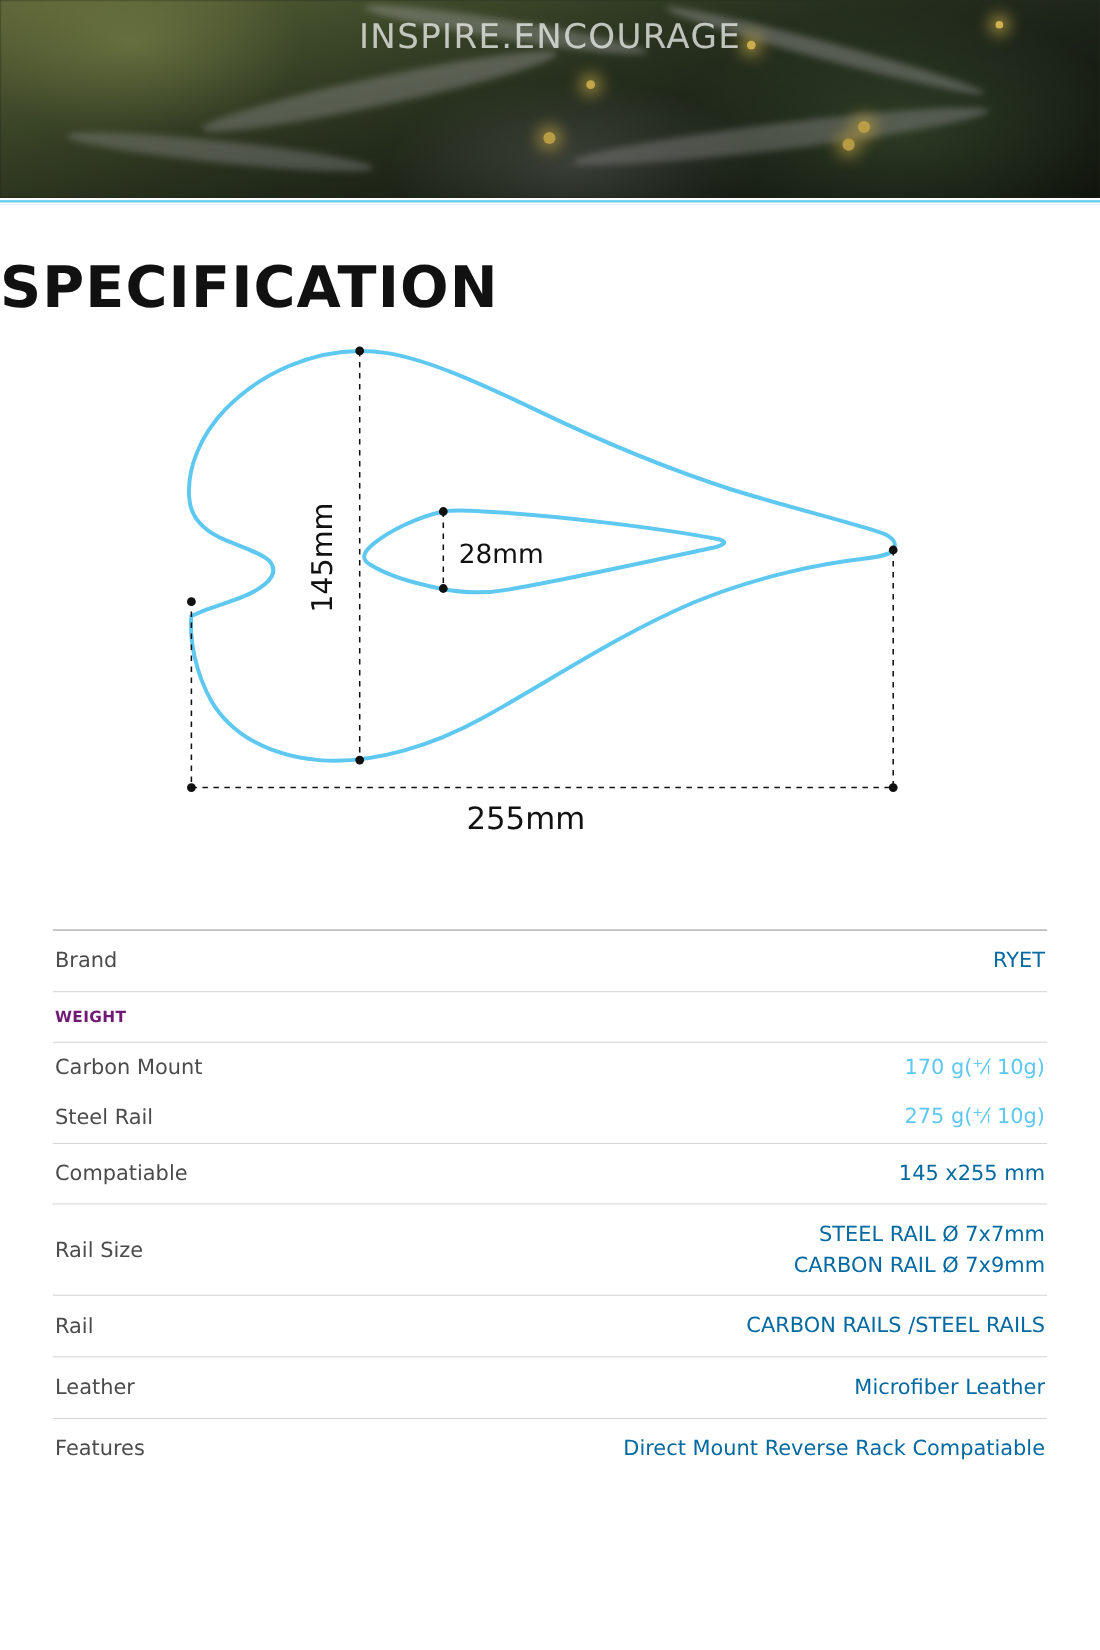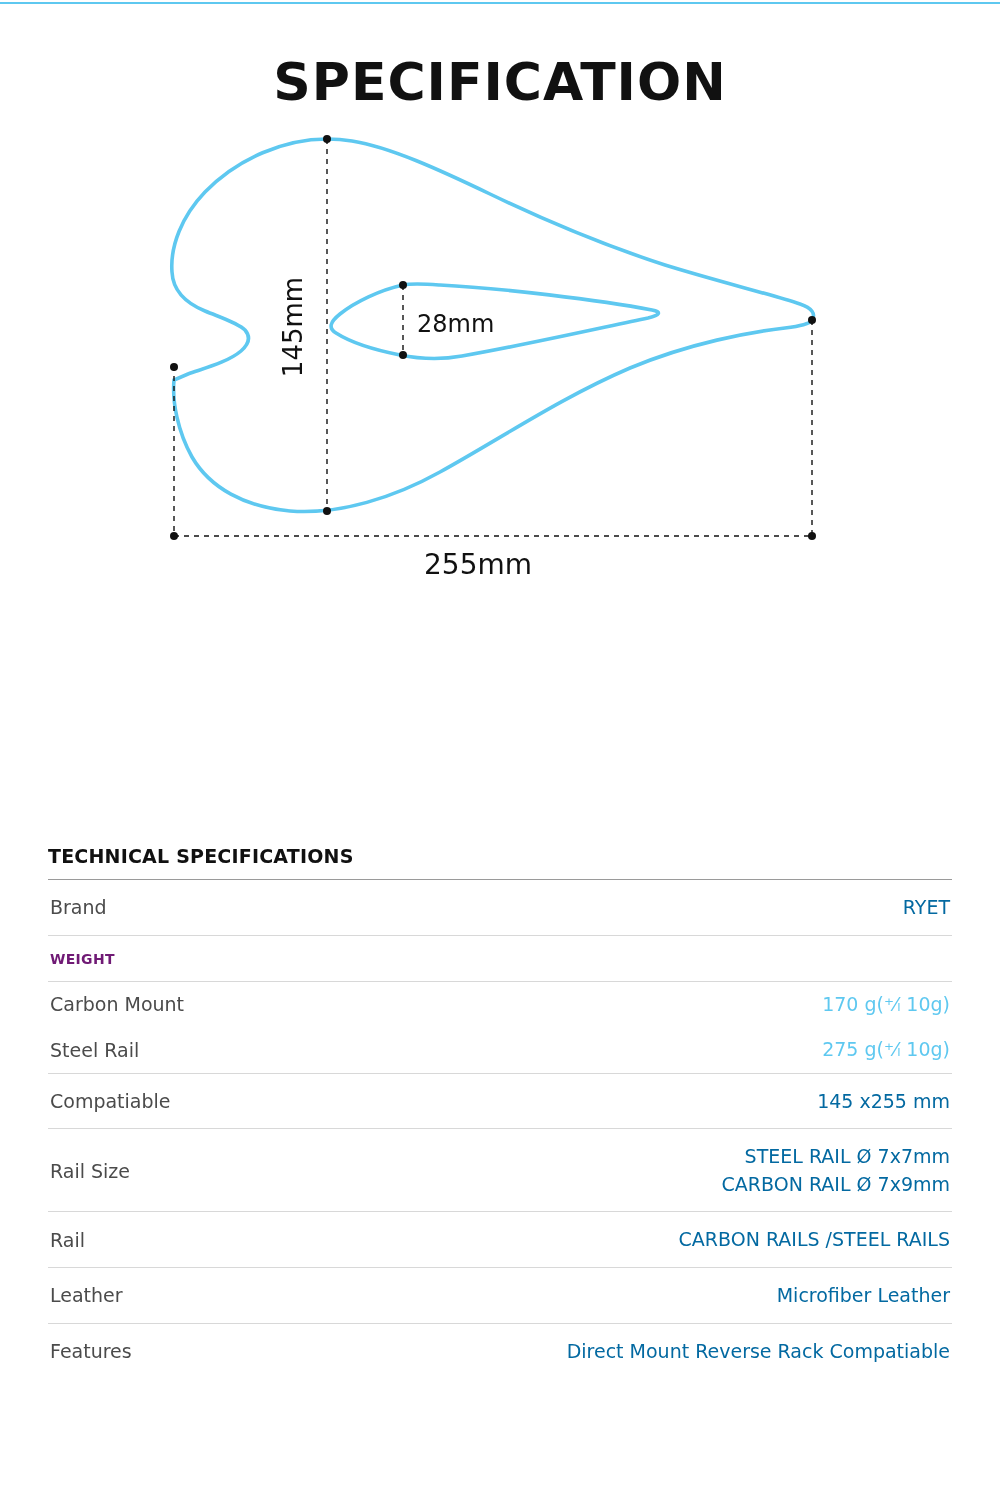--- a/index.html
+++ b/index.html
@@ -75,21 +75,21 @@
     width: 1000px;
     height: 6px;
     background: #5ec8f0;
     border-top: 2px solid #ffffff;
     border-bottom: 2px solid #ffffff;
   }
 
   
   .spec-title {
     margin-top: 46px;
-    text-align: center;
+    text-align: left;
     font-size: 52px;
     font-weight: 700;
     letter-spacing: 1px;
     color: #111;
     font-family: "DejaVu Sans", "Liberation Sans", sans-serif;
   }
 
   
   .drawing-wrap {
     position: relative;
@@ -141,20 +141,36 @@
   }
   .row.tight { padding: 9px 2px 9px 2px; }
   .value.accent { color: #5ec8f0; }
   .value .line2 { display: block; }
 </style>
 </head>
 <body>
 
 <div class="page">
 
+  <div class="hero">
+    <div class="hero-bg"></div>
+    <div class="hero-road road1"></div>
+    <div class="hero-road road2"></div>
+    <div class="hero-road road3"></div>
+    <div class="hero-road road4"></div>
+    <div class="hero-road road5"></div>
+    <div class="glow g1"></div>
+    <div class="glow g2"></div>
+    <div class="glow g3"></div>
+    <div class="glow g4"></div>
+    <div class="glow g5"></div>
+    <div class="glow g6"></div>
+    <div class="hero-dark"></div>
+    <div class="hero-title">INSPIRE.ENCOURAGE</div>
+  </div>
   <div class="hero-rule"></div>
 
   <div class="spec-title">SPECIFICATION</div>
 
   <div class="drawing-wrap">
     <svg width="1000" height="480" viewBox="0 0 1000 480" xmlns="http://www.w3.org/2000/svg">
 
       <path d="M327 17
                C 285 17, 238 36, 205 70
                C 182 94, 170 124, 172 150
@@ -202,21 +218,20 @@
       <circle cx="812" cy="198" r="4" fill="#111"></circle>
 
       <line x1="174" y1="414" x2="812" y2="414" stroke="#111" stroke-width="1.4" stroke-dasharray="5 5"></line>
       <circle cx="174" cy="414" r="4" fill="#111"></circle>
       <circle cx="812" cy="414" r="4" fill="#111"></circle>
       <text x="478" y="452" text-anchor="middle" font-family="DejaVu Sans, Liberation Sans, sans-serif" font-size="28" fill="#111">255mm</text>
     </svg>
   </div>
 
   <div class="table-section">
-    <div class="table-heading">TECHNICAL SPECIFICATIONS</div>
 
     <div class="hr-strong"></div>
 
     <div class="row">
       <div class="label">Brand</div>
       <div class="value">RYET</div>
     </div>
     <div class="hr-light"></div>
 
     <div class="row section">

